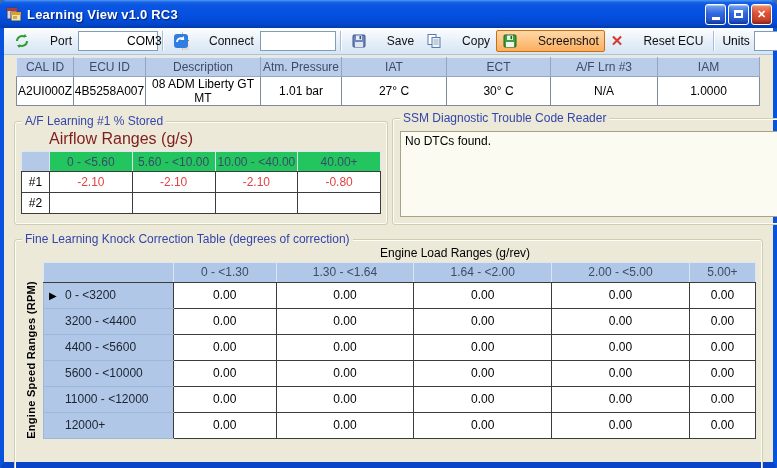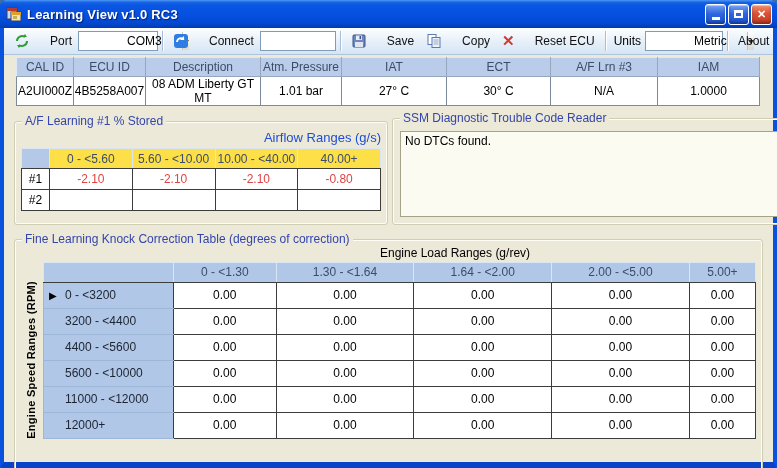--- a/index.html
+++ b/index.html
@@ -92,27 +92,27 @@
     box-shadow:inset 0 0 0 1px #fdfdf6;
   }
   .gb-title{
     position:absolute; top:-8px; left:7px; padding:0 3px; background:#ece9d8;
     font-size:12px; color:#3445ab; white-space:nowrap;
   }
   .boxes-row{ display:flex; margin:12px 5px 0 10px; }
 
   
   .af-box{ width:374px; height:104px; margin-top:3px; flex:none; }
-  .af-sub{ font-size:13px; color:#1d4ed8; text-align:right; margin:8px 0 3px 34px; width:332px; }
+  .af-sub{ font-size:16px; color:#7f1d1d; text-align:left; margin:8px 0 3px 34px; width:332px; }
   .af-table{
     border-collapse:collapse; margin-left:6px; width:360px; table-layout:fixed;
     font-size:12px; border:1px solid #3c3c3c; background:#fff;
   }
   .af-table th{
-    background:#fde047; color:#3c4c68; font-weight:normal; height:20px;
+    background:#22c55e; color:#3c4c68; font-weight:normal; height:20px;
     border:1px solid #dbe6f4; border-bottom-color:#3c3c3c;
   }
   .af-table th.corner{ background:#b4c9e8; }
   .af-table td{ border:1px solid #3c3c3c; height:21px; text-align:center; background:#fff; }
   .af-table td.rowlbl{ color:#000; }
 
   
   .dtc-box{ width:420px; height:107px; margin-left:4px; flex:none; }
   .dtc-field{
     position:absolute; left:7px; right:7px; top:12px; height:86px;
@@ -217,20 +217,29 @@
       </svg>
       <span>Save</span>
     </span>
     <span class="tool-btn">
       <svg class="icon16" viewBox="0 0 16 16">
         <rect x="2" y="1.5" width="8" height="10" fill="#fff" stroke="#5a7ab0"></rect>
         <rect x="6" y="4.5" width="8" height="10" fill="#eef3fb" stroke="#5a7ab0"></rect>
         <path d="M7.5 7h5M7.5 9h5M7.5 11h5" stroke="#9ab" stroke-width="1"></path>
       </svg>
       <span>Copy</span>
+    </span>
+    <span class="tool-btn hot">
+      <svg class="icon16" viewBox="0 0 16 16">
+        <rect x="2" y="2" width="12" height="12" rx="1" fill="#3da03d" stroke="#1e641e"></rect>
+        <rect x="5" y="2.5" width="6" height="4.5" fill="#e8f4e8"></rect>
+        <rect x="8.5" y="3" width="1.6" height="3.2" fill="#1e641e"></rect>
+        <rect x="4" y="9" width="8" height="5" fill="#eef7ee"></rect>
+      </svg>
+      <span>Screenshot</span>
     </span>
     <span class="tool-btn">
       <span class="reset-x">✕</span>
       <span>Reset ECU</span>
     </span>
     <span class="tool-sep"></span>
     <span class="tool-label">Units</span>
     <span class="combo" style="width:78px">
       <span class="val">Metric</span>
       <span class="drop"></span>

